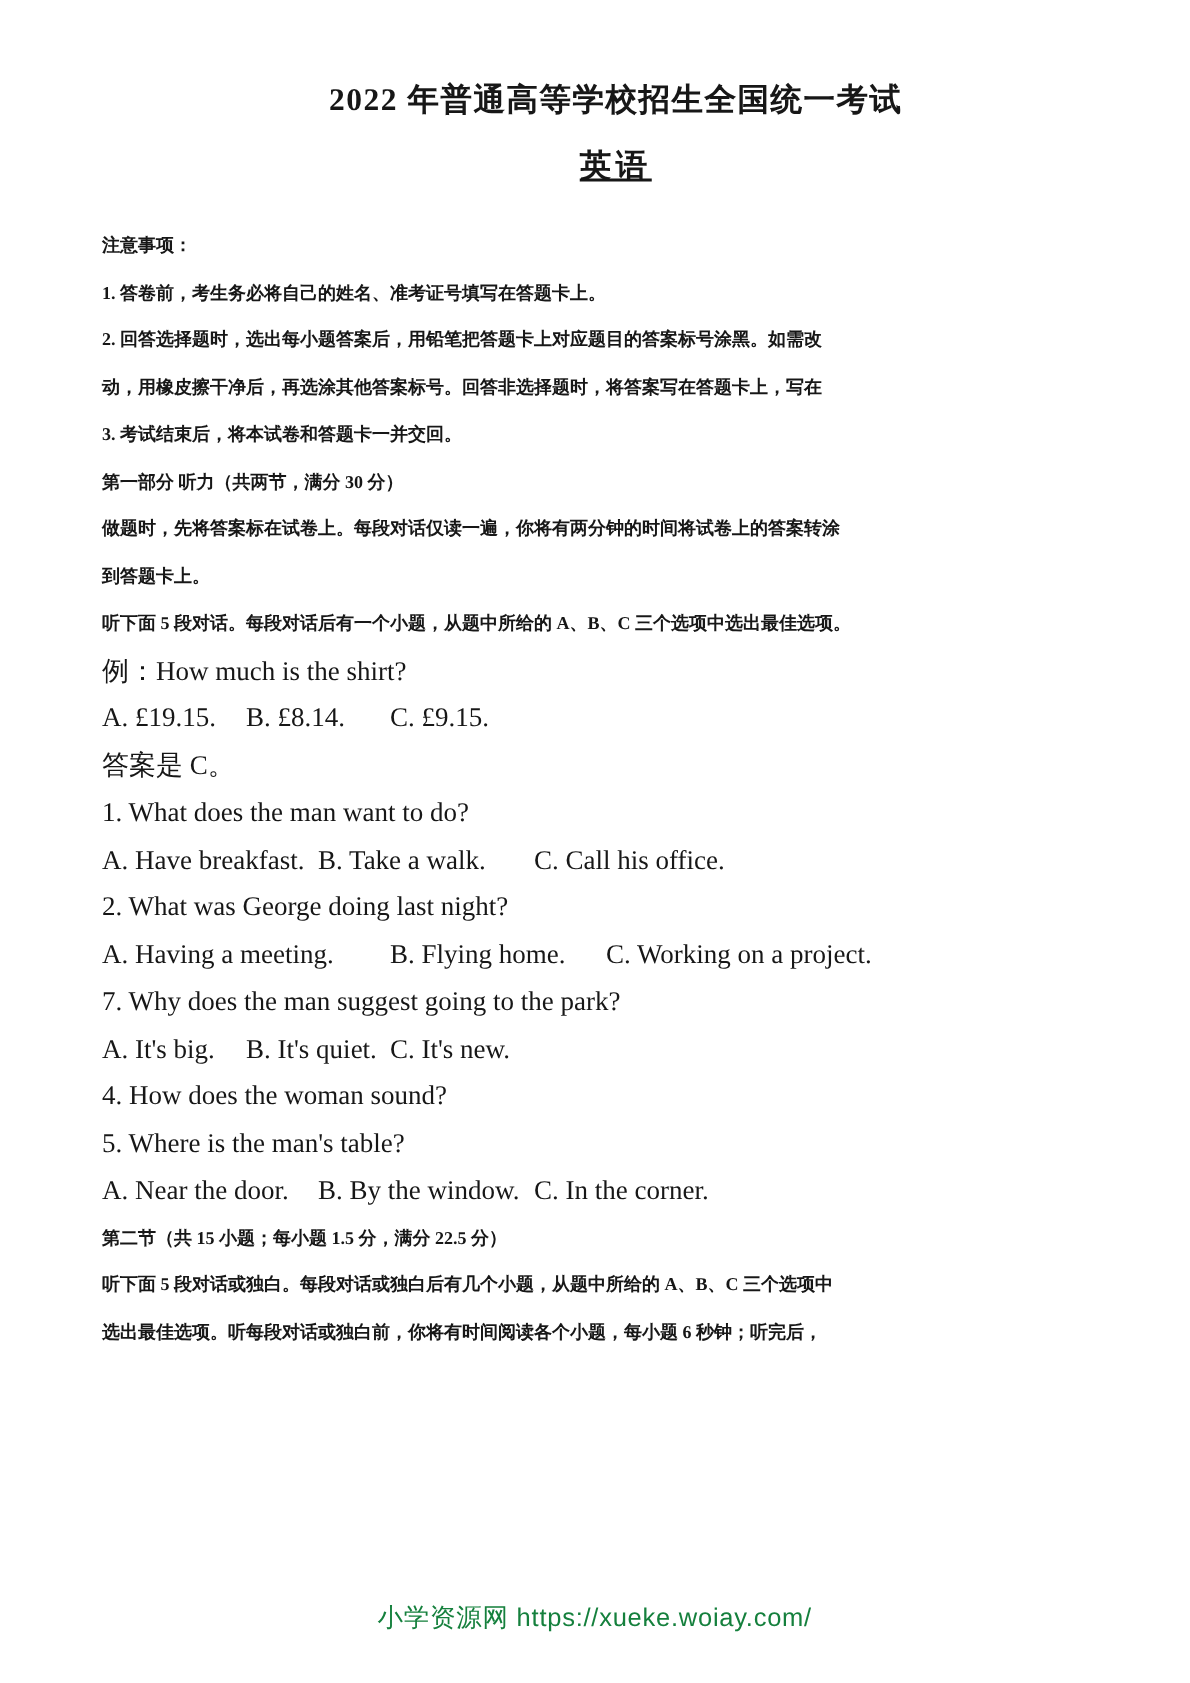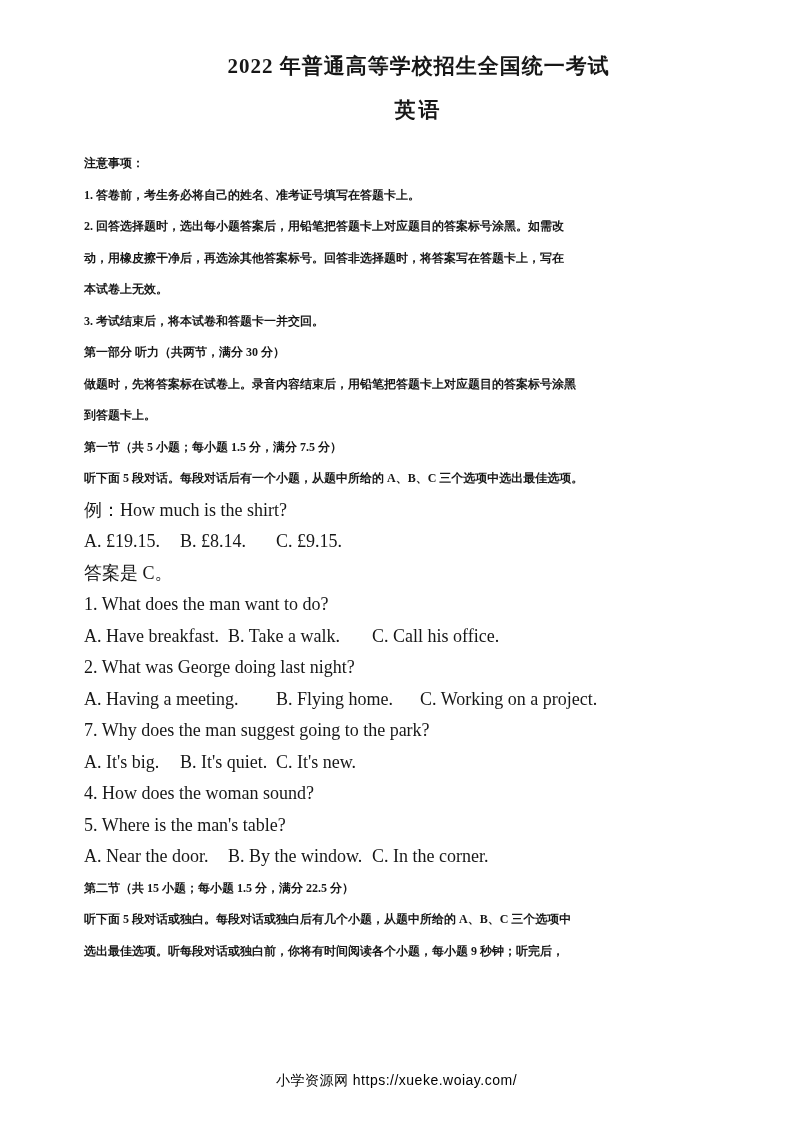--- a/index.html
+++ b/index.html
@@ -6,65 +6,63 @@
   html, body { background: #ffffff; }
   .page {
     width: 793px; height: 1122px;
     margin: 0 auto;
     background: #ffffff;
     position: relative;
     overflow: hidden;
     font-family: "Liberation Serif", "DejaVu Serif", serif;
     color: #171717;
   }
-  .content { padding: 52px 40px 0 68px; margin-left: 16px; }
+  .content { padding: 52px 40px 0 68px; }
   .title {
     text-align: center; font-size: 21px; font-weight: bold;
     letter-spacing: 1px; line-height: 28px;
   }
   .subtitle {
     text-align: center; font-size: 21px; font-weight: bold;
     letter-spacing: 3px; line-height: 28px;
-    margin-top: 16px; margin-bottom: 24px;
+    margin-top: 16px; margin-bottom: 24px; text-decoration: underline;
   }
   .line {
     display: block; white-space: pre;
     height: 31.5px; line-height: 31.5px;
   }
   .zh { font-weight: bold; font-size: 12px; }
   .en { font-size: 18px; font-weight: normal; }
   .opts { tab-size: 48px; }
   .footer {
     position: absolute; left: 0; right: 0; bottom: 32px;
     text-align: center;
     font-family: "Liberation Sans", "DejaVu Sans", sans-serif;
-    font-size: 14px; color: #000000; letter-spacing: 0.5px;
+    font-size: 17px; color: #15803d; letter-spacing: 0.5px;
   }
 </style>
 </head>
 <body>
 
 <div class="page">
   <div class="content">
 
     <div class="title">2022 年普通高等学校招生全国统一考试</div>
     <div class="subtitle">英语</div>
 
     <div class="line zh">注意事项：</div>
     <div class="line zh">1. 答卷前，考生务必将自己的姓名、准考证号填写在答题卡上。</div>
     <div class="line zh">2. 回答选择题时，选出每小题答案后，用铅笔把答题卡上对应题目的答案标号涂黑。如需改</div>
     <div class="line zh">动，用橡皮擦干净后，再选涂其他答案标号。回答非选择题时，将答案写在答题卡上，写在</div>
-    <div class="line zh">本试卷上无效。</div>
     <div class="line zh">3. 考试结束后，将本试卷和答题卡一并交回。</div>
 
     <div class="line zh">第一部分 听力（共两节，满分 30 分）</div>
-    <div class="line zh">做题时，先将答案标在试卷上。录音内容结束后，用铅笔把答题卡上对应题目的答案标号涂黑</div>
+    <div class="line zh">做题时，先将答案标在试卷上。每段对话仅读一遍，你将有两分钟的时间将试卷上的答案转涂</div>
     <div class="line zh">到答题卡上。</div>
 
-    <div class="line zh">第一节（共 5 小题；每小题 1.5 分，满分 7.5 分）</div>
     <div class="line zh">听下面 5 段对话。每段对话后有一个小题，从题中所给的 A、B、C 三个选项中选出最佳选项。</div>
 
     <div class="line en">例：How much is the shirt?</div>
     <div class="line en opts">A. £19.15.	B. £8.14.	C. £9.15.</div>
     <div class="line en">答案是 C。</div>
 
     <div class="line en">1. What does the man want to do?</div>
     <div class="line en opts">A. Have breakfast.	B. Take a walk.	C. Call his office.</div>
 
     <div class="line en">2. What was George doing last night?</div>
@@ -73,18 +71,18 @@
     <div class="line en">7. Why does the man suggest going to the park?</div>
     <div class="line en opts">A. It's big.	B. It's quiet.	C. It's new.</div>
 
     <div class="line en">4. How does the woman sound?</div>
 
     <div class="line en">5. Where is the man's table?</div>
     <div class="line en opts">A. Near the door.	B. By the window.	C. In the corner.</div>
 
     <div class="line zh">第二节（共 15 小题；每小题 1.5 分，满分 22.5 分）</div>
     <div class="line zh">听下面 5 段对话或独白。每段对话或独白后有几个小题，从题中所给的 A、B、C 三个选项中</div>
-    <div class="line zh">选出最佳选项。听每段对话或独白前，你将有时间阅读各个小题，每小题 9 秒钟；听完后，</div>
+    <div class="line zh">选出最佳选项。听每段对话或独白前，你将有时间阅读各个小题，每小题 6 秒钟；听完后，</div>
 
   </div>
 
   <div class="footer">小学资源网 https://xueke.woiay.com/</div>
 </div>
 
 </body></html>

